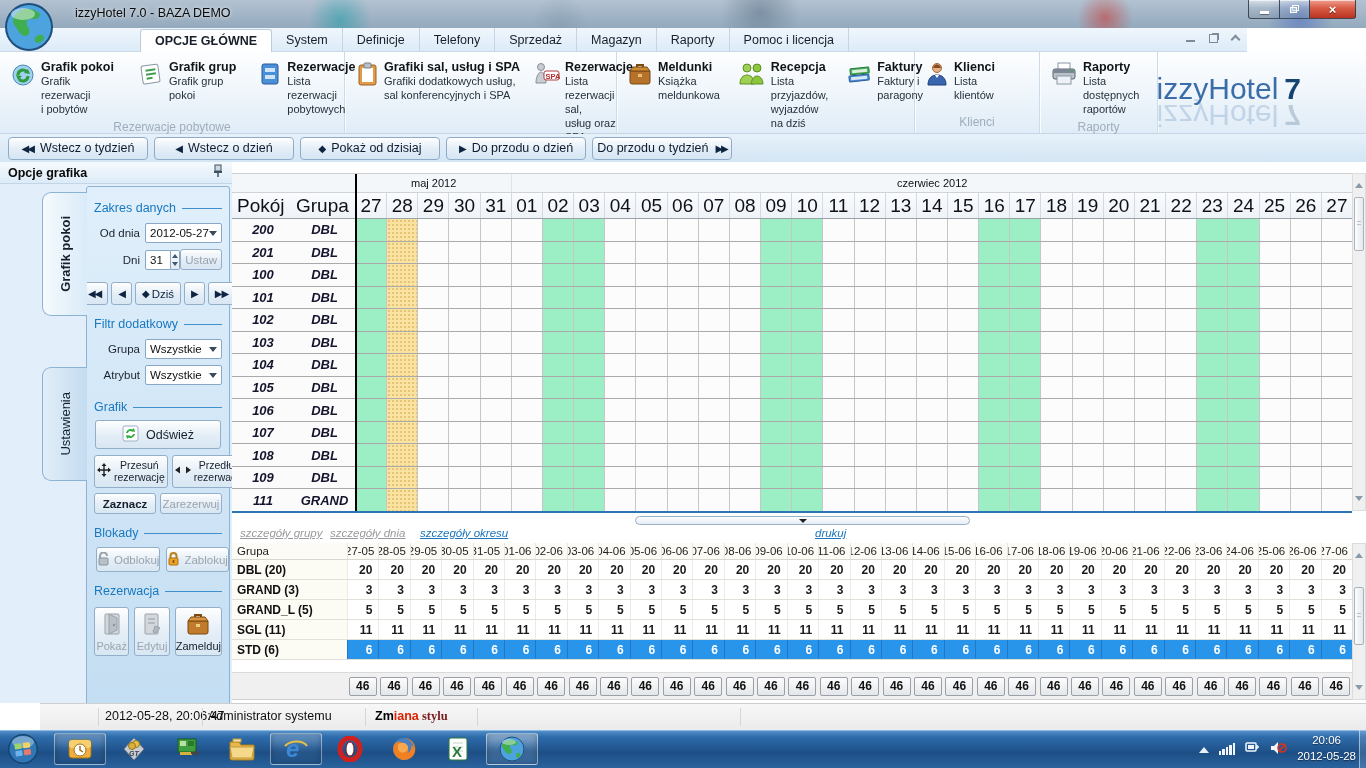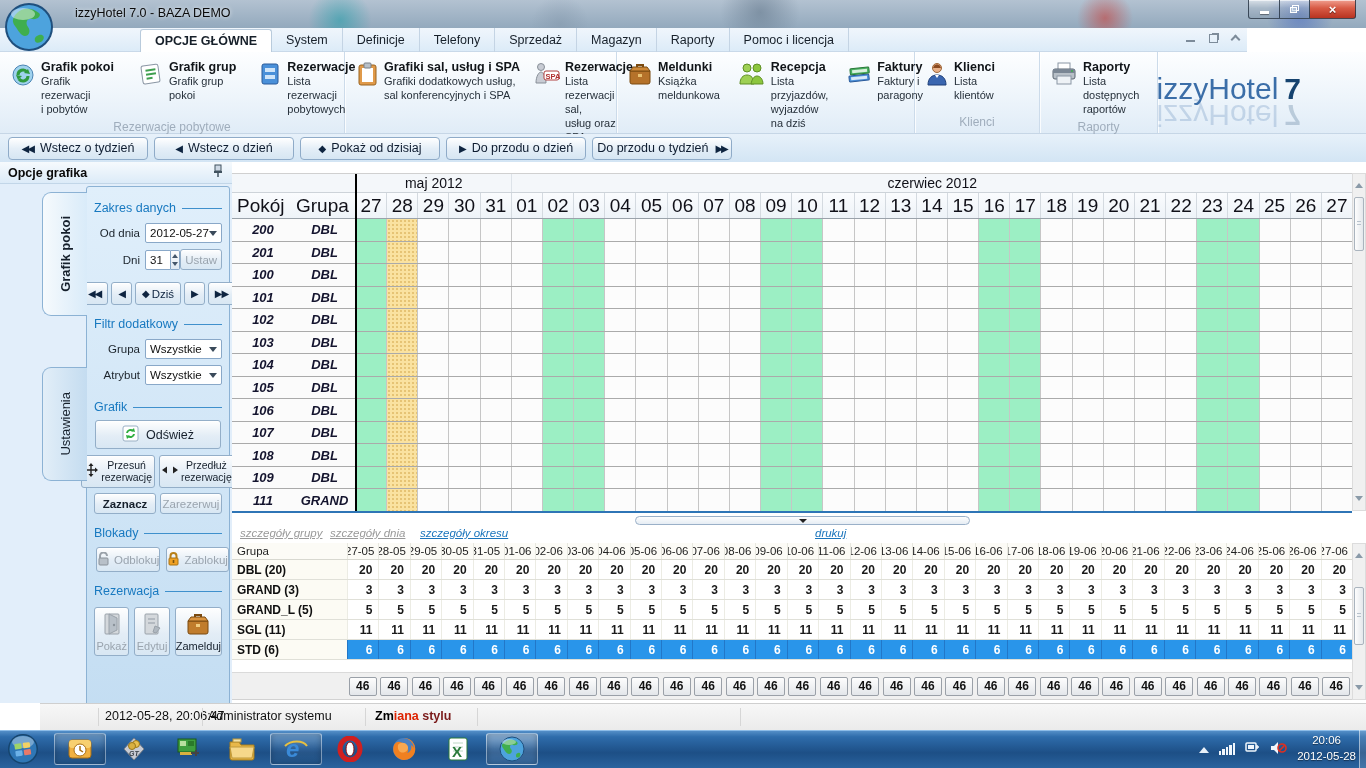--- a/index.html
+++ b/index.html
@@ -88,33 +88,33 @@
   .sb i{width:0;height:0;border:3px solid transparent;display:block;}
   .sb.up i{border-bottom:4px solid #44566a;margin-top:-2px;}
   .sb.dn i{border-top:4px solid #44566a;margin-bottom:-2px;}
   .b7{border:1px solid #93aec8;border-radius:3px;background:linear-gradient(#fefefe,#e3edf6 55%,#d8e7f3);color:#16202c;box-shadow:inset 0 1px 0 #fff;cursor:default;}
   .disabled{color:#9aa4ae !important;}
   .btn-ustaw{margin-left:auto;width:66px;height:21px;font-size:11.5px;display:flex;align-items:center;justify-content:center;}
   .mini-nav{display:flex;gap:3px;justify-content:center;margin:9px 0 0;}
   .mbtn{height:23px;padding:0 6px;font-size:10px;display:flex;align-items:center;justify-content:center;color:#0e2440;letter-spacing:-1px;}
   .mbtn .lbl{font-size:11.5px;letter-spacing:0;margin-left:3px;}
   .btn-refresh{height:29px;display:flex;align-items:center;justify-content:center;gap:7px;font-size:12.5px;margin:1px 1px;}
-  .pair{display:flex;gap:4px;margin-top:5px;justify-content:center;}
+  .pair{display:flex;gap:4px;margin-top:5px;}
   .pbtn{flex:1;height:33px;font-size:10.5px;line-height:1.12;display:flex;align-items:center;justify-content:center;gap:3px;text-align:center;padding:0 2px;}
   .zrow{display:flex;gap:4px;margin-top:5px;}
   .zbtn{flex:1;height:21px;font-size:11.5px;display:flex;align-items:center;justify-content:center;font-weight:bold;}
   .zbtn.z2{font-weight:normal;}
   .lrow{display:flex;gap:6px;margin-top:2px;padding:0 2px;}
   .lbtn{flex:1;height:25px;font-size:11.5px;display:flex;align-items:center;justify-content:center;gap:4px;}
   .rrow{display:flex;gap:5px;margin-top:4px;}
   .rbtn{flex:1;height:49px;display:flex;flex-direction:column;align-items:center;justify-content:center;gap:2px;font-size:11px;}
 
   
   .gridwrap{position:absolute;left:232px;top:173px;width:1120px;height:338px;background:#fbfbfb;border-top:1px solid #d0d0d0;overflow:hidden;}
-  .month-row{display:flex;height:19px;background:#f4f7fa;border-bottom:1px solid #cdd3d9;font-size:14px;color:#101018;}
+  .month-row{display:flex;height:19px;background:#f4f7fa;border-bottom:1px solid #cdd3d9;font-size:11px;color:#101018;}
   .m-spacer{width:123px;flex:none;}
   .m-cell{display:flex;align-items:center;justify-content:center;border-left:1px solid #dde3e9;}
   .day-row{display:flex;height:26px;background:linear-gradient(#fafcfe,#eef3f8);border-bottom:1px solid #9aa2aa;font-size:19px;color:#101018;}
   .ph{display:flex;align-items:center;justify-content:center;flex:none;}
   .ph-pokoj{width:62px;justify-content:flex-start;padding-left:5px;}
   .ph-grupa{width:61px;justify-content:flex-start;padding-left:2px;}
   .day-cells{display:flex;flex:1;}
   .day-h{flex:1;display:flex;align-items:center;justify-content:center;border-left:1px solid #d4dae0;}
   .grid-body{position:relative;}
   .g-row{display:flex;height:22.54px;border-bottom:1px solid #aaaaaa;}
@@ -1519,21 +1519,21 @@
         </div>
       </div>
   </div>
 
   <div class="statusbar">
     <span class="sb-sep" style="left:58px;"></span>
     <span class="sb-item sb-time">2012-05-28, 20:06:47</span>
     <span class="sb-sep" style="left:162px;"></span>
     <span class="sb-item sb-user">Administrator systemu</span>
     <span class="sb-sep" style="left:325px;"></span>
-    <span class="sb-item sb-style" id="style-label"><span style="color: rgb(0, 0, 0);">Zm</span><span style="color: rgb(221, 34, 0);">iana</span><span style="color: rgb(122, 26, 26);"> stylu</span></span>
+    <span class="sb-item sb-style" id="style-label"><span style="color: rgb(0, 0, 0);">Zm</span><span style="color: rgb(221, 34, 0);">iana</span><span style="color: rgb(122, 26, 26); font-family: Liberation Serif, serif;"> stylu</span></span>
     <span class="sb-sep" style="left:437px;"></span>
     <span class="sb-sep" style="left:700px;"></span>
   </div>
 
   <div class="taskbar">
     <div class="start-orb">
       <svg width="34" height="34" viewBox="0 0 34 34">
         <circle cx="17" cy="17" r="15" fill="#16456e"></circle>
         <circle cx="17" cy="17" r="13.5" fill="#2f77b6"></circle>
         <ellipse cx="17" cy="10" rx="11" ry="6" fill="rgba(255,255,255,.35)"></ellipse>

